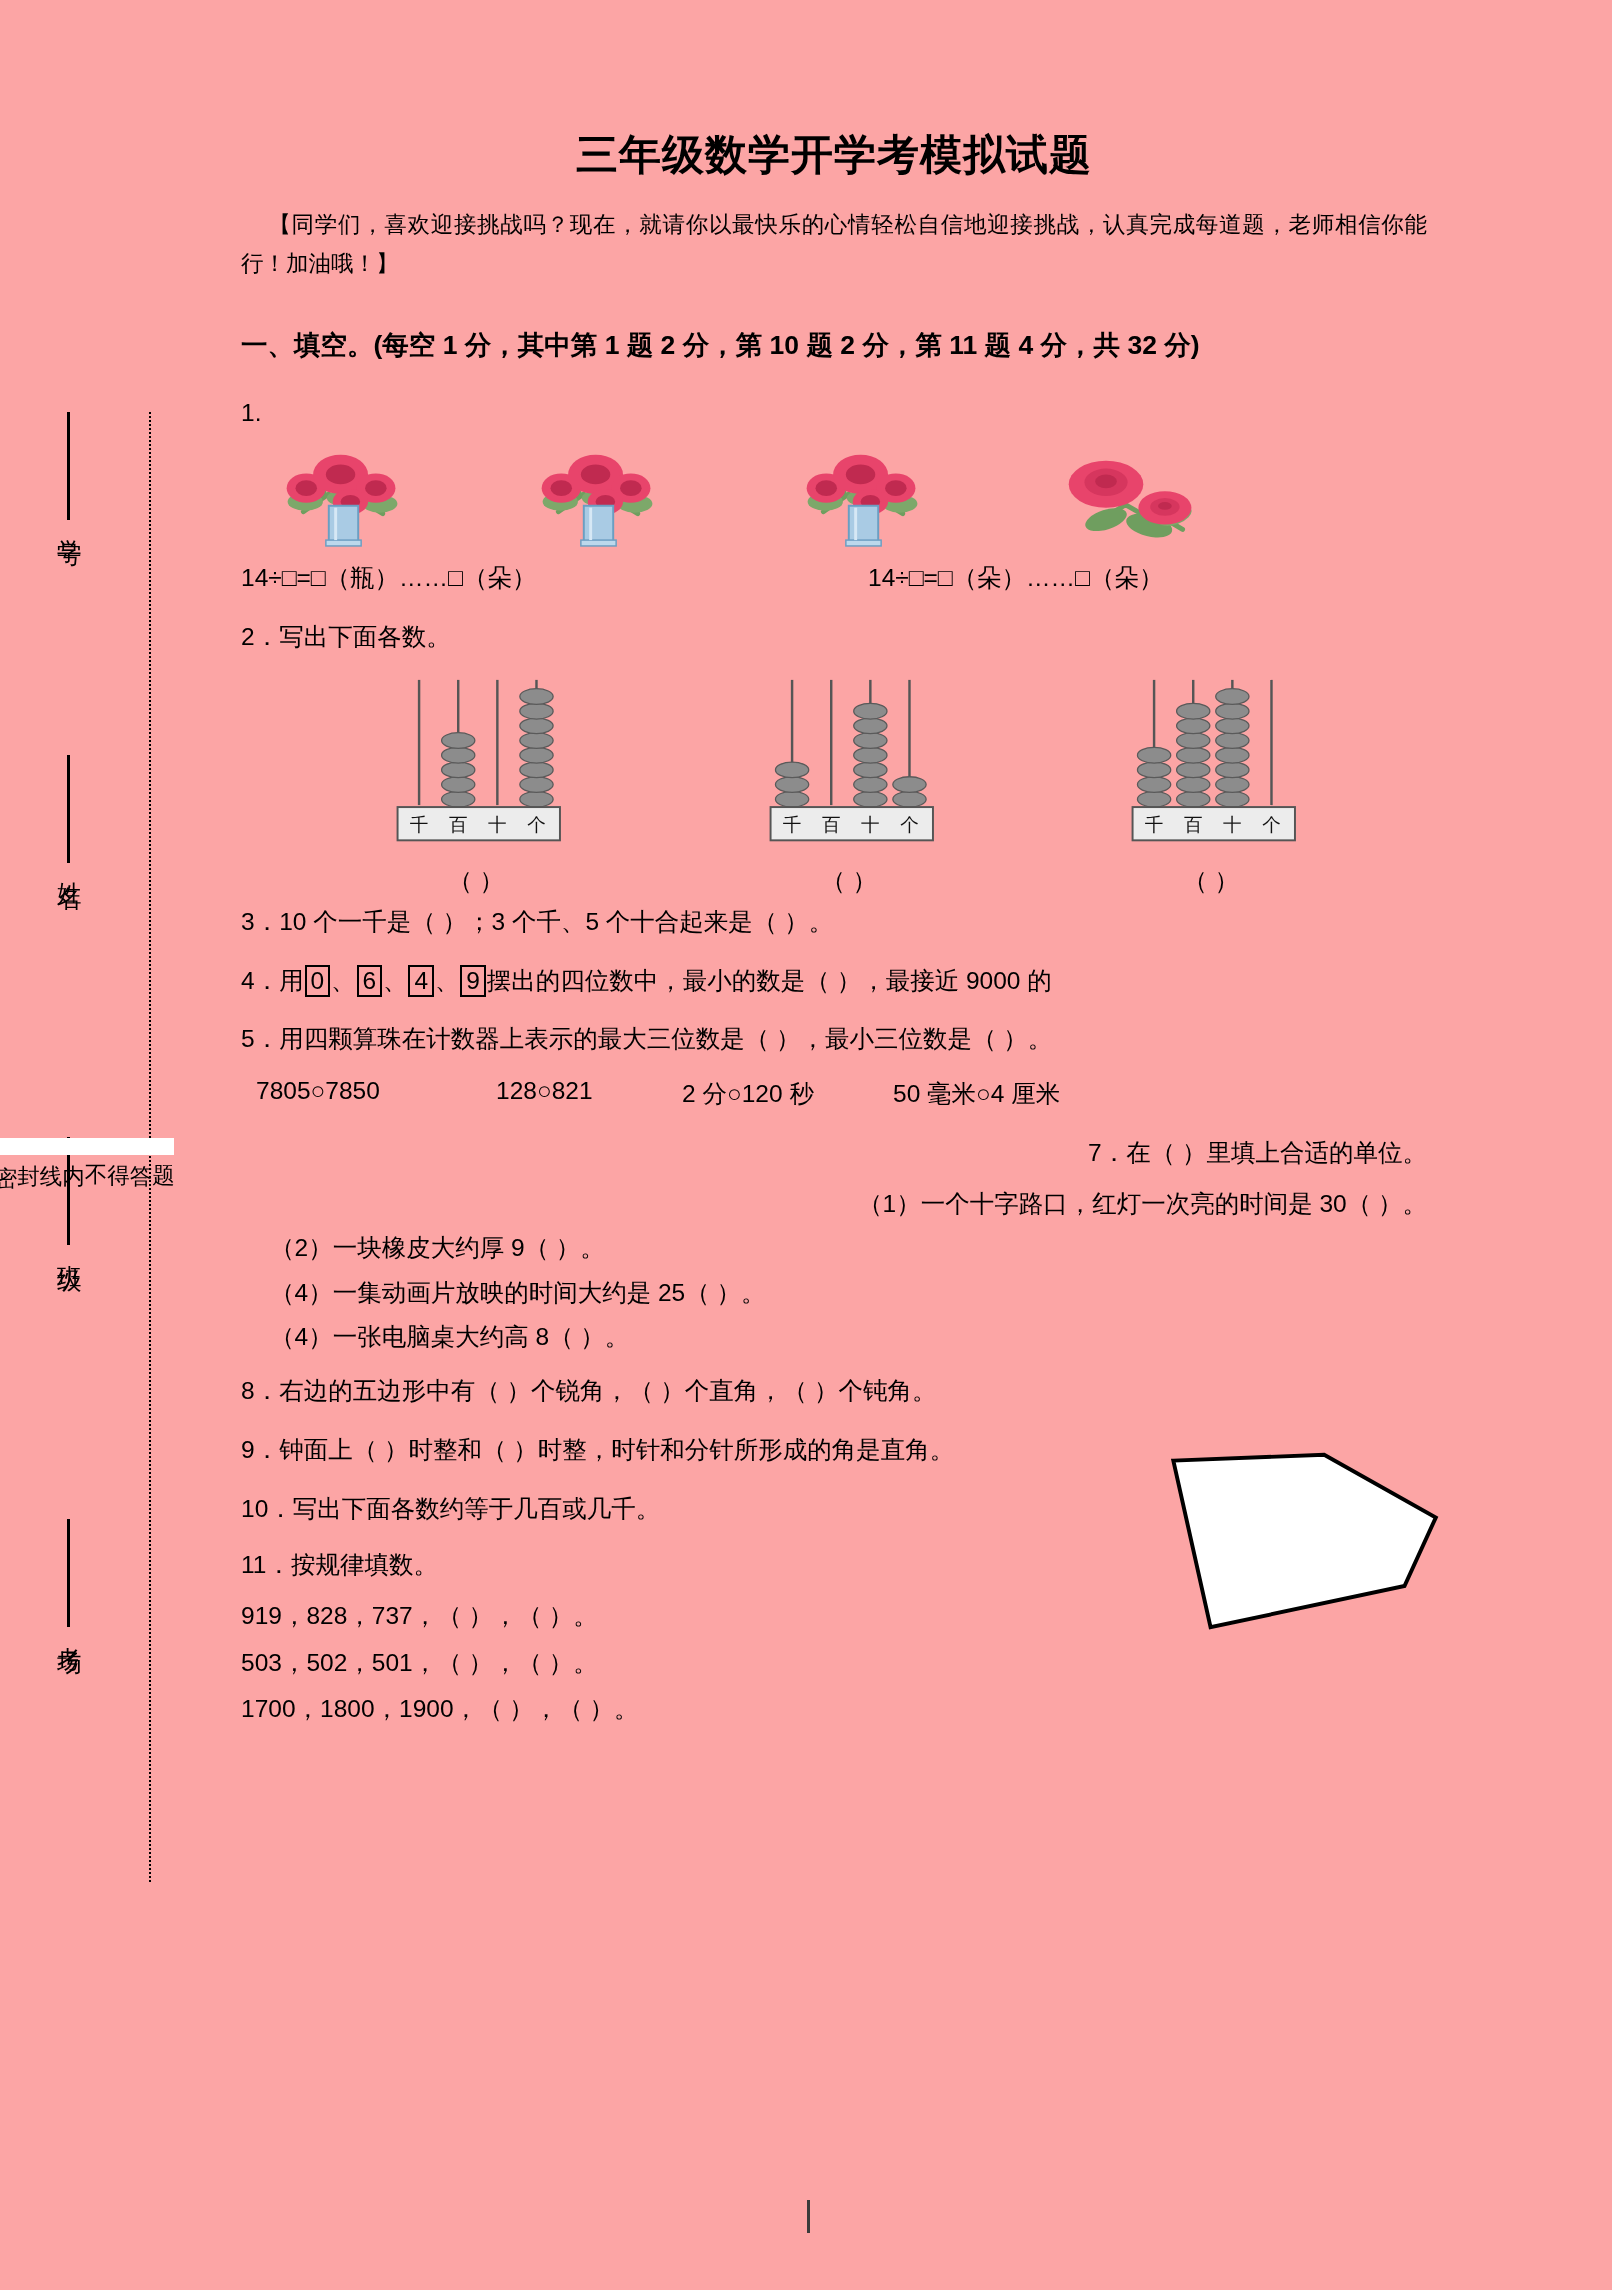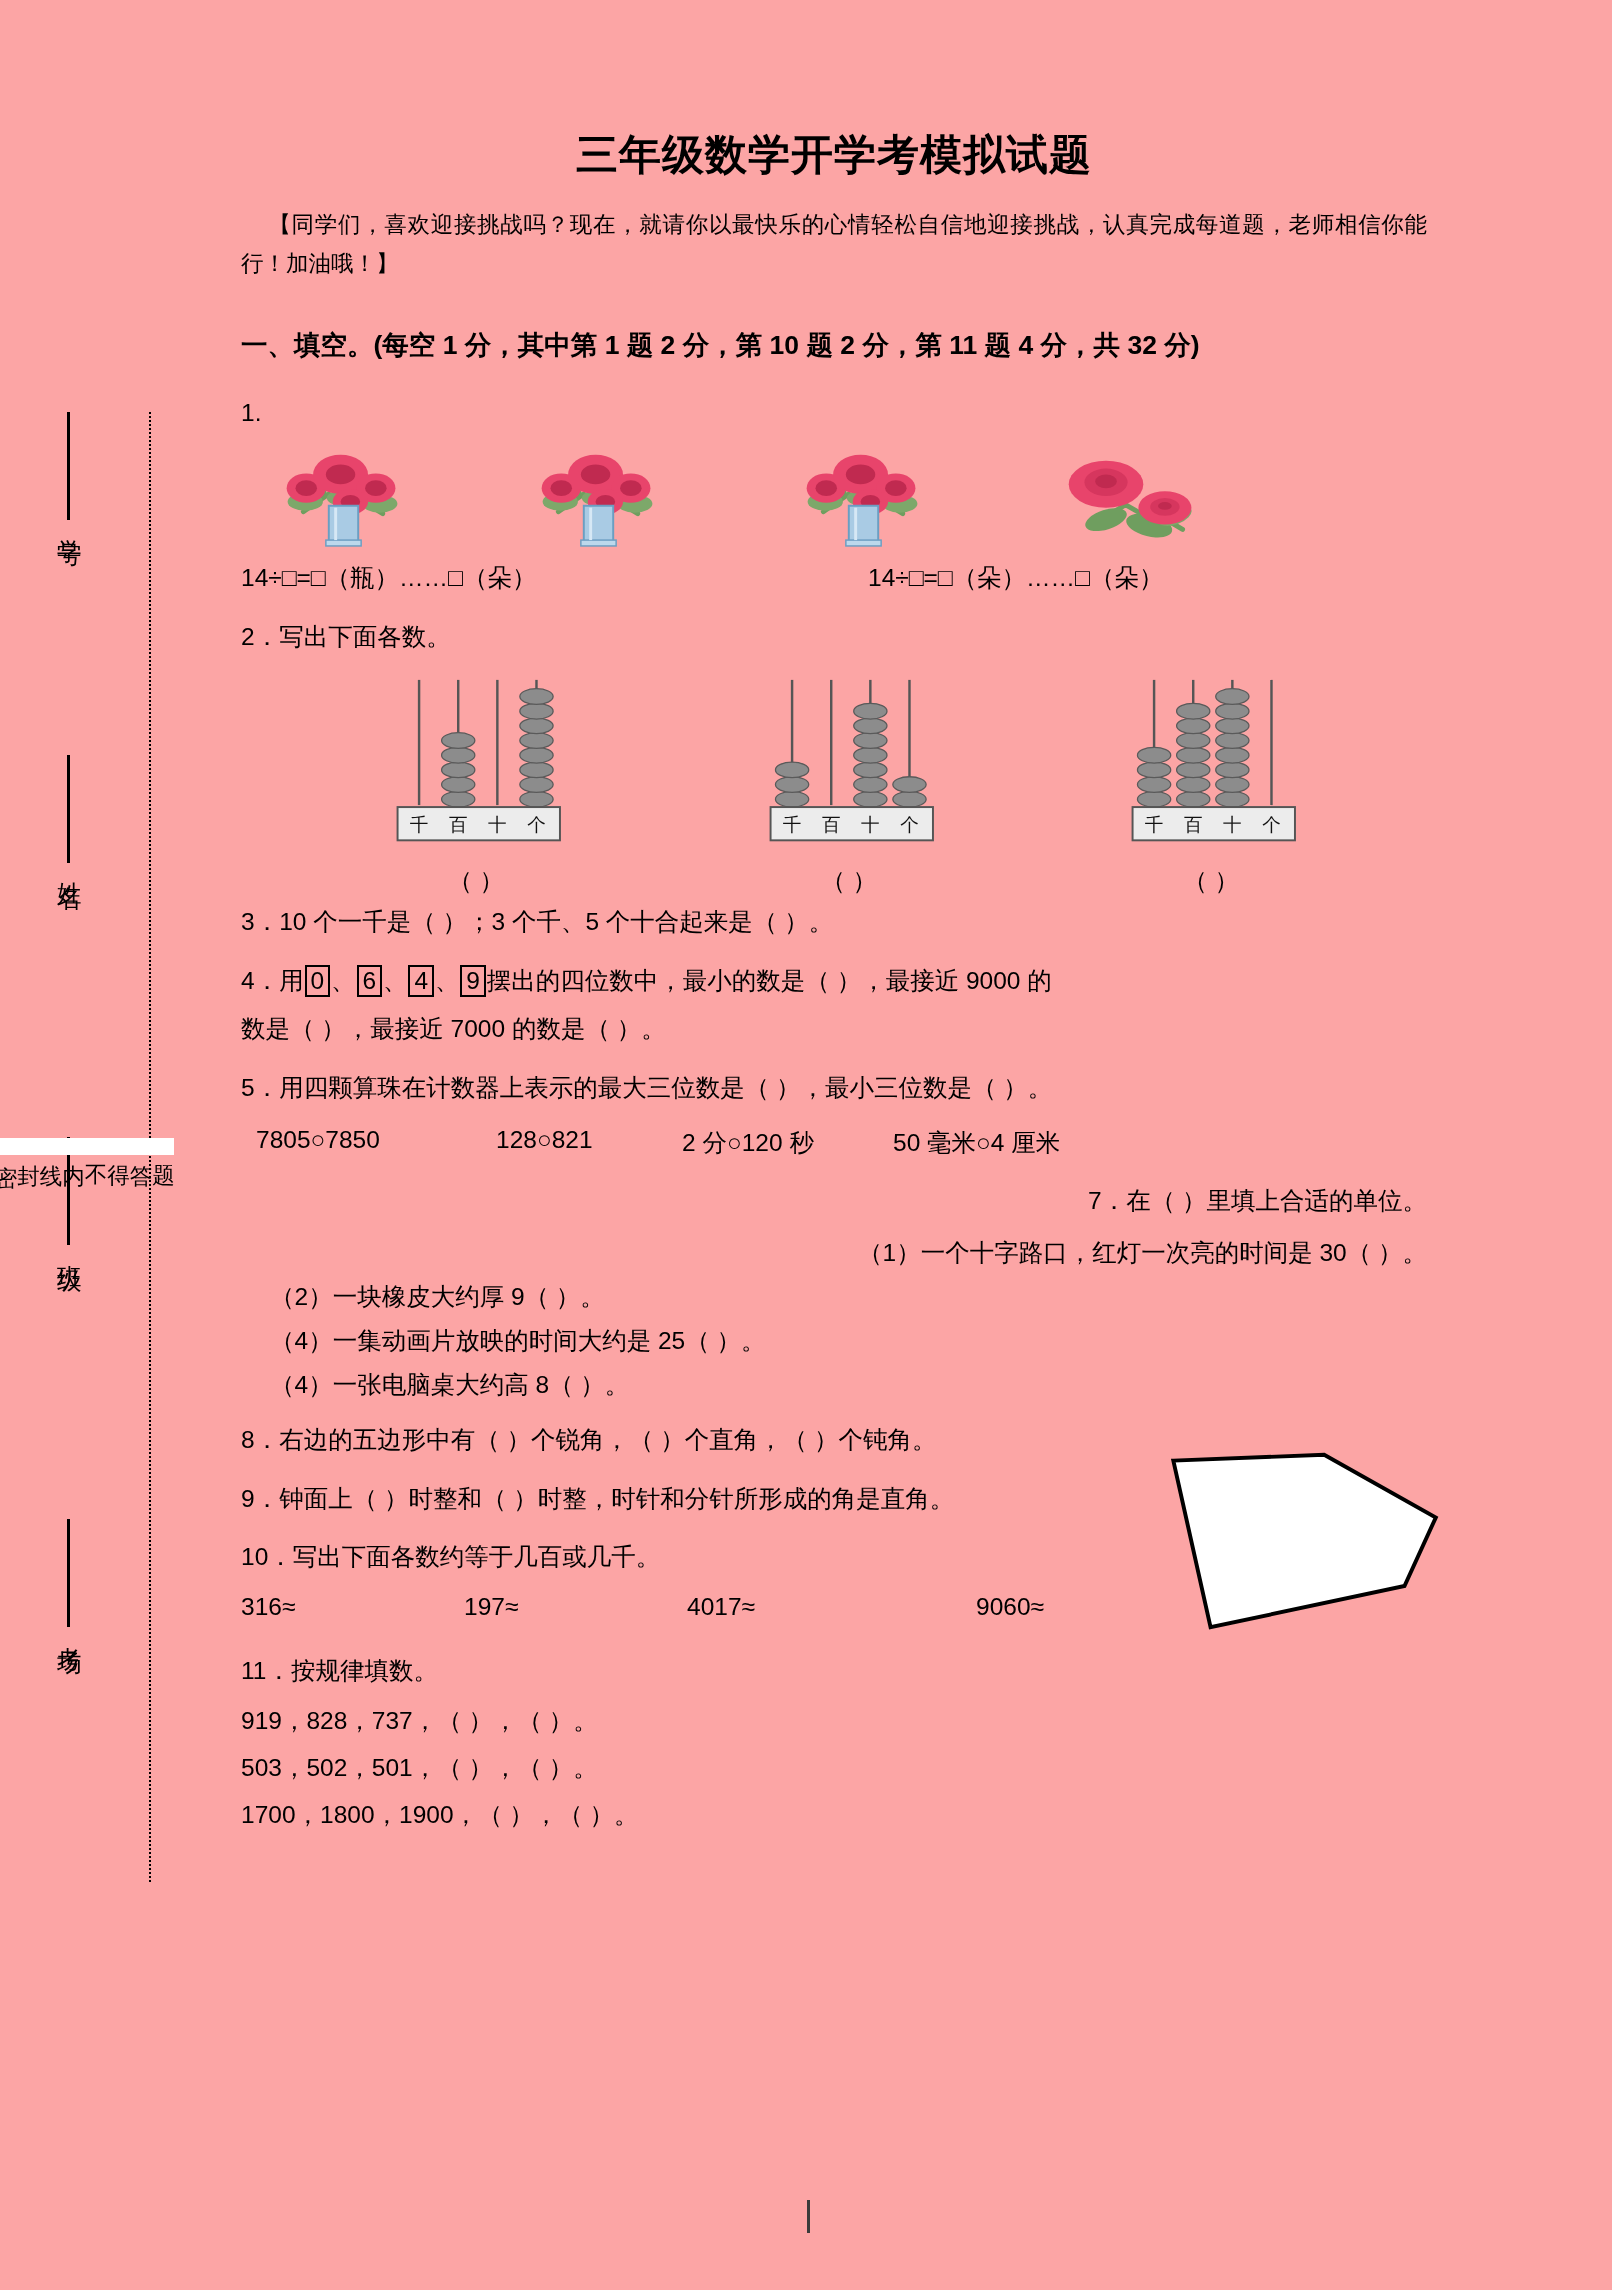--- a/index.html
+++ b/index.html
@@ -442,21 +442,20 @@
         </svg>
         <div class="abacus-blank" style="width:196px;">（        ）</div>
       </div>
     </div>
 
     <div class="q" style="margin-top:2px;">3．10 个一千是（          ）；3 个千、5 个十合起来是（         ）。</div>
 
     <div class="q">
       <span>4．用</span><span class="boxnum">0</span>、<span class="boxnum">6</span>、<span class="boxnum">4</span>、<span class="boxnum">9</span><span>摆出的四位数中，最小的数是（          ），最接近 9000 的</span>
     </div>
-    <div class="q" style="margin-top:5.9px;">数是（          ），最接近 7000 的数是（          ）。</div>
 
     <div class="q">5．用四颗算珠在计数器上表示的最大三位数是（         ），最小三位数是（          ）。</div>
 
     <div class="cmp-row">
       <span style="left:15px;">7805○7850</span>
       <span style="left:255px;">128○821</span>
       <span style="left:441px;">2 分○120 秒</span>
       <span style="left:652px;">50 毫米○4 厘米</span>
     </div>
 
@@ -464,26 +463,20 @@
     <div class="q-sub" style="margin-top:7.8px;text-align:right;">（1）一个十字路口，红灯一次亮的时间是 30（          ）。</div>
     <div class="q-sub">（2）一块橡皮大约厚 9（          ）。</div>
     <div class="q-sub">（4）一集动画片放映的时间大约是 25（          ）。</div>
     <div class="q-sub">（4）一张电脑桌大约高 8（          ）。</div>
 
     <div class="q" style="margin-top:11.8px;">8．右边的五边形中有（          ）个锐角，（          ）个直角，（          ）个钝角。</div>
 
     <div class="q">9．钟面上（          ）时整和（          ）时整，时针和分针所形成的角是直角。</div>
 
     <div class="q">10．写出下面各数约等于几百或几千。</div>
-    <div class="approx-row">
-      <span style="left:0px;">316≈</span>
-      <span style="left:223px;">197≈</span>
-      <span style="left:446px;">4017≈</span>
-      <span style="left:735px;">9060≈</span>
-    </div>
 
     <div class="q" style="margin-top:13.7px;">11．按规律填数。</div>
     <div class="q" style="margin-top:7.8px;">919，828，737，（          ），（          ）。</div>
     <div class="q" style="margin-top:3.9px;">503，502，501，（          ），（          ）。</div>
     <div class="q" style="margin-top:3.9px;">1700，1800，1900，（          ），（          ）。</div>
 
   </div>
 
   <div class="pentagon">
     <svg width="333" height="245" viewBox="0 0 340 250">

